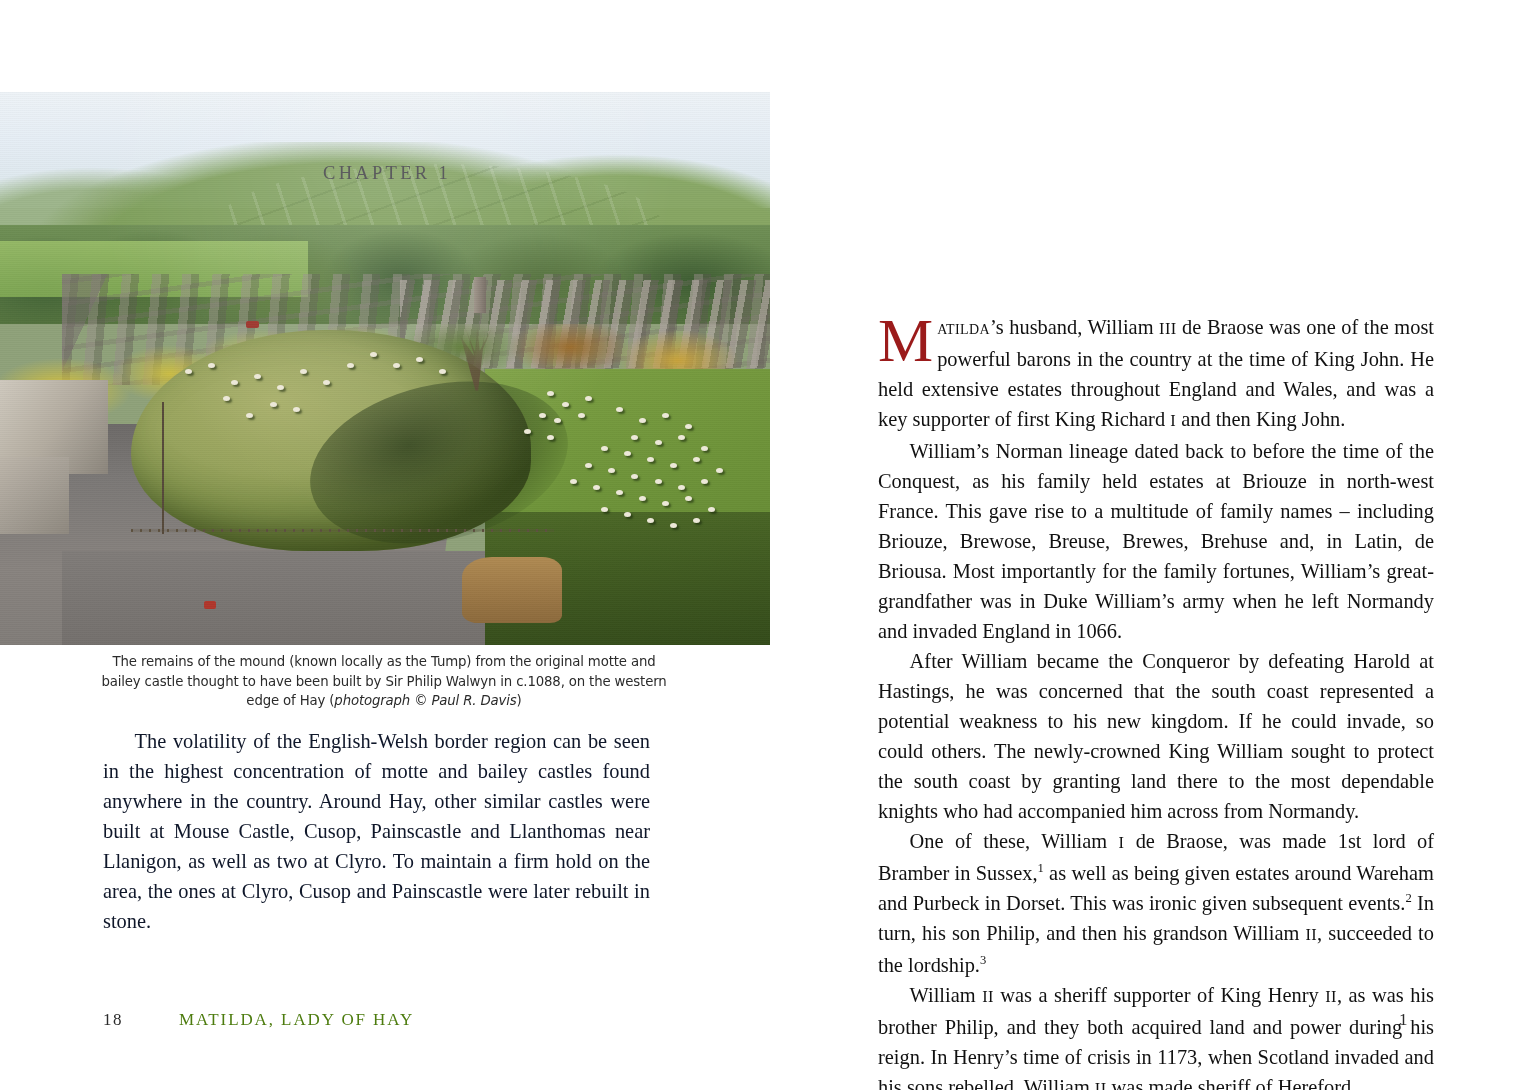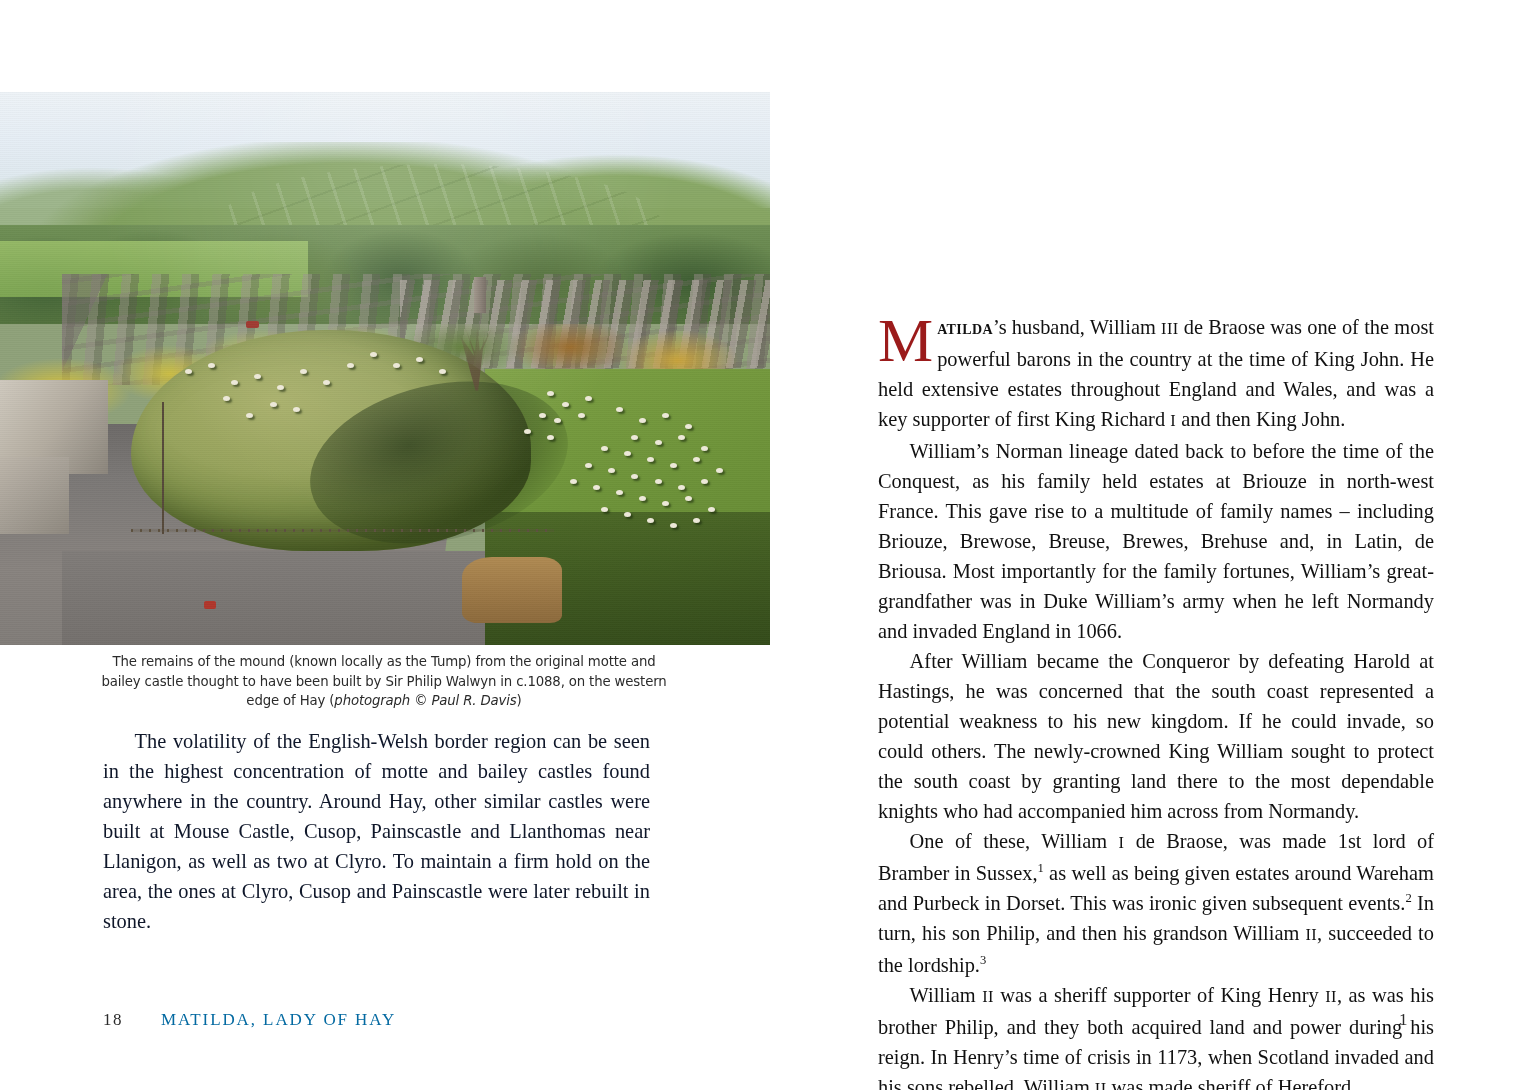--- a/index.html
+++ b/index.html
@@ -294,41 +294,40 @@
     float: left;
     font-size: 62px;
     line-height: 52px;
     padding: 2px 4px 0 0;
     color: #9b1b1b;
     font-family: "Liberation Serif", serif;
   }
   .smallcaps {
     font-variant: small-caps;
     letter-spacing: .4px;
-    font-weight: bold;
   }
   .rn { font-size: 0.80em; letter-spacing: .4px; }
   sup { font-size: .62em; vertical-align: super; line-height: 0; }
 
   
   .folio-left {
     position: absolute;
     left: 103px;
     top: 1010px;
     font-size: 17px;
     letter-spacing: 1.4px;
     color: #2b2b2b;
   }
   .running-head-left {
     position: absolute;
-    left: 161px;
+    left: 179px;
     top: 1010px;
     font-size: 17px;
     letter-spacing: 1.9px;
-    color: #0369a1;
+    color: #4d7c0f;
   }
   .folio-right {
     position: absolute;
     left: 1399px;
     top: 1010px;
     font-size: 17px;
     letter-spacing: 1.4px;
     color: #2b2b2b;
   }
 </style>
@@ -434,20 +433,21 @@
     <div class="body-col">
       <p>The volatility of the English-Welsh border region can be seen in the highest concentration of motte and bailey castles found anywhere in the country. Around Hay, other similar castles were built at Mouse Castle, Cusop, Painscastle and Llanthomas near Llanigon, as well as two at Clyro. To maintain a firm hold on the area, the ones at Clyro, Cusop and Painscastle were later rebuilt in stone.</p>
     </div>
 
     <div class="folio-left">18</div>
     <div class="running-head-left">MATILDA, LADY OF HAY</div>
   </div>
 
   <div class="page-right"></div>
 
+  <div class="chapter-label">CHAPTER 1</div>
 
 
   <div class="right-col">
     <p class="first"><span class="dropcap">M</span><span class="smallcaps">atilda</span><span>’s husband, William </span><span class="rn">III</span><span> de Braose was one of the most powerful barons in the country at the time of King John. He held extensive estates throughout England and Wales, and was a key supporter of first King Richard </span><span class="rn">I</span><span> and then King John.</span></p>
 
     <p>William’s Norman lineage dated back to before the time of the Conquest, as his family held estates at Briouze in north-west France. This gave rise to a multitude of family names – including Briouze, Brewose, Breuse, Brewes, Brehuse and, in Latin, de Briousa. Most importantly for the family fortunes, William’s great-grandfather was in Duke William’s army when he left Normandy and invaded England in 1066.</p>
     <p>After William became the Conqueror by defeating Harold at Hastings, he was concerned that the south coast represented a potential weakness to his new kingdom. If he could invade, so could others. The newly-crowned King William sought to protect the south coast by granting land there to the most dependable knights who had accompanied him across from Normandy.</p>
 
     <p><span>One of these, William </span><span class="rn">I</span><span> de Braose, was made 1st lord of Bramber in Sussex,</span><sup>1</sup><span> as well as being given estates around Wareham and Purbeck in Dorset. This was ironic given subsequent events.</span><sup>2</sup><span> In turn, his son Philip, and then his grandson William </span><span class="rn">II</span><span>, succeeded to the lordship.</span><sup>3</sup></p>
 

